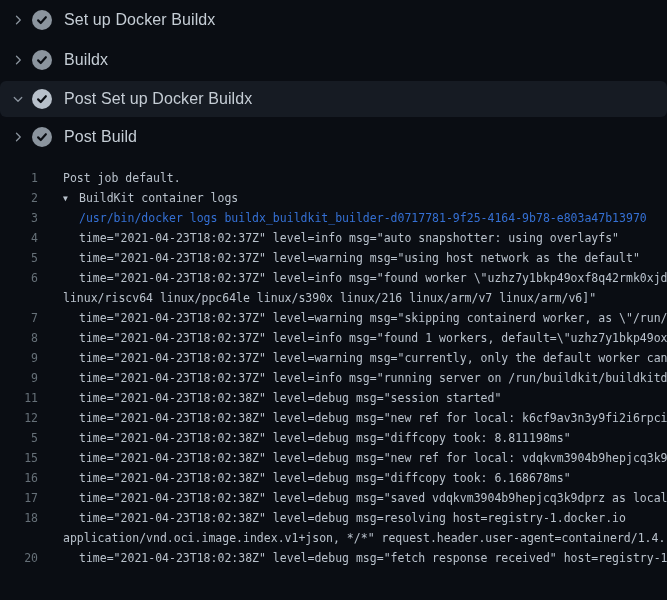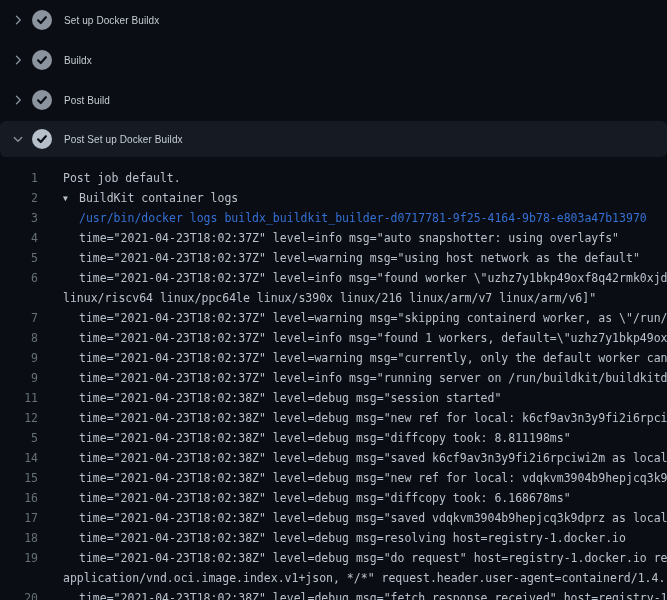--- a/index.html
+++ b/index.html
@@ -50,21 +50,21 @@
   .check {
     width: 20px;
     height: 20px;
     margin-left: 6px;
     flex: 0 0 20px;
     color: var(--check-gray, #8b949e);
   }
   .step.expanded .check { color: var(--check-light, #b7c0ca); }
   .step-label {
     margin-left: 12px;
-    font-size: 10px;
+    font-size: 16px;
     letter-spacing: 0.1px;
     white-space: nowrap;
   }
   
   .log {
     padding-top: 11px;
     font-family: "DejaVu Sans Mono", "Liberation Mono", monospace;
     font-size: 11.5px;
     color: var(--text-primary, #b9c2cc);
   }
@@ -125,48 +125,48 @@
       </span>
       <span class="check">
         <svg width="20" height="20" viewBox="0 0 16 16">
             <circle cx="8" cy="8" r="8" fill="currentColor"></circle>
             <path d="M4.9 8.3l2.1 2.1 4.1-4.6" stroke="#0a0d13" stroke-width="1.7" fill="none" stroke-linecap="round" stroke-linejoin="round"></path>
           </svg>
       </span>
       <span class="step-label">Buildx</span>
     </div>
 
+    <div class="step expanded">
+      <span class="chev">
+        <svg width="12" height="12" viewBox="0 0 16 16">
+            <path d="M3 6l5 5 5-5" stroke="currentColor" stroke-width="1.7" fill="none" stroke-linecap="round" stroke-linejoin="round"></path>
+          </svg>
+      </span>
+      <span class="check">
+        <svg width="20" height="20" viewBox="0 0 16 16">
+            <circle cx="8" cy="8" r="8" fill="currentColor"></circle>
+            <path d="M4.9 8.3l2.1 2.1 4.1-4.6" stroke="#0a0d13" stroke-width="1.7" fill="none" stroke-linecap="round" stroke-linejoin="round"></path>
+          </svg>
+      </span>
+      <span class="step-label">Post Set up Docker Buildx</span>
+    </div>
+
     <div class="step">
       <span class="chev">
         <svg width="12" height="12" viewBox="0 0 16 16">
             <path d="M6 3l5 5-5 5" stroke="currentColor" stroke-width="1.7" fill="none" stroke-linecap="round" stroke-linejoin="round"></path>
           </svg>
       </span>
       <span class="check">
         <svg width="20" height="20" viewBox="0 0 16 16">
             <circle cx="8" cy="8" r="8" fill="currentColor"></circle>
             <path d="M4.9 8.3l2.1 2.1 4.1-4.6" stroke="#0a0d13" stroke-width="1.7" fill="none" stroke-linecap="round" stroke-linejoin="round"></path>
           </svg>
       </span>
       <span class="step-label">Post Build</span>
-    </div>
-
-    <div class="step expanded">
-      <span class="chev">
-        <svg width="12" height="12" viewBox="0 0 16 16">
-            <path d="M3 6l5 5 5-5" stroke="currentColor" stroke-width="1.7" fill="none" stroke-linecap="round" stroke-linejoin="round"></path>
-          </svg>
-      </span>
-      <span class="check">
-        <svg width="20" height="20" viewBox="0 0 16 16">
-            <circle cx="8" cy="8" r="8" fill="currentColor"></circle>
-            <path d="M4.9 8.3l2.1 2.1 4.1-4.6" stroke="#0a0d13" stroke-width="1.7" fill="none" stroke-linecap="round" stroke-linejoin="round"></path>
-          </svg>
-      </span>
-      <span class="step-label">Post Set up Docker Buildx</span>
     </div>
 
   </div>
 
   <div class="log">
 
     <div class="row">
       <span class="ln">1</span>
       <span class="tx">Post job default.</span>
     </div>
@@ -229,24 +229,20 @@
     <div class="row indent">
       <span class="ln">12</span>
       <span class="tx">time="2021-04-23T18:02:38Z" level=debug msg="new ref for local: k6cf9av3n3y9fi2i6rpci</span>
     </div>
 
     <div class="row indent">
       <span class="ln">5</span>
       <span class="tx">time="2021-04-23T18:02:38Z" level=debug msg="diffcopy took: 8.811198ms"</span>
     </div>
 
-    <div class="row indent">
-      <span class="ln">14</span>
-      <span class="tx">time="2021-04-23T18:02:38Z" level=debug msg="saved k6cf9av3n3y9fi2i6rpciwi2m as local</span>
-    </div>
 
     <div class="row indent">
       <span class="ln">15</span>
       <span class="tx">time="2021-04-23T18:02:38Z" level=debug msg="new ref for local: vdqkvm3904b9hepjcq3k9</span>
     </div>
 
     <div class="row indent">
       <span class="ln">16</span>
       <span class="tx">time="2021-04-23T18:02:38Z" level=debug msg="diffcopy took: 6.168678ms"</span>
     </div>
@@ -254,24 +250,20 @@
     <div class="row indent">
       <span class="ln">17</span>
       <span class="tx">time="2021-04-23T18:02:38Z" level=debug msg="saved vdqkvm3904b9hepjcq3k9dprz as local</span>
     </div>
 
     <div class="row indent">
       <span class="ln">18</span>
       <span class="tx">time="2021-04-23T18:02:38Z" level=debug msg=resolving host=registry-1.docker.io</span>
     </div>
 
-    <div class="row indent">
-      <span class="ln">19</span>
-      <span class="tx">time="2021-04-23T18:02:38Z" level=debug msg="do request" host=registry-1.docker.io re</span>
-    </div>
 
     <div class="row">
       <span class="ln"></span>
       <span class="tx">application/vnd.oci.image.index.v1+json, */*" request.header.user-agent=containerd/1.4.</span>
     </div>
 
     <div class="row indent">
       <span class="ln">20</span>
       <span class="tx">time="2021-04-23T18:02:38Z" level=debug msg="fetch response received" host=registry-1</span>
     </div>

